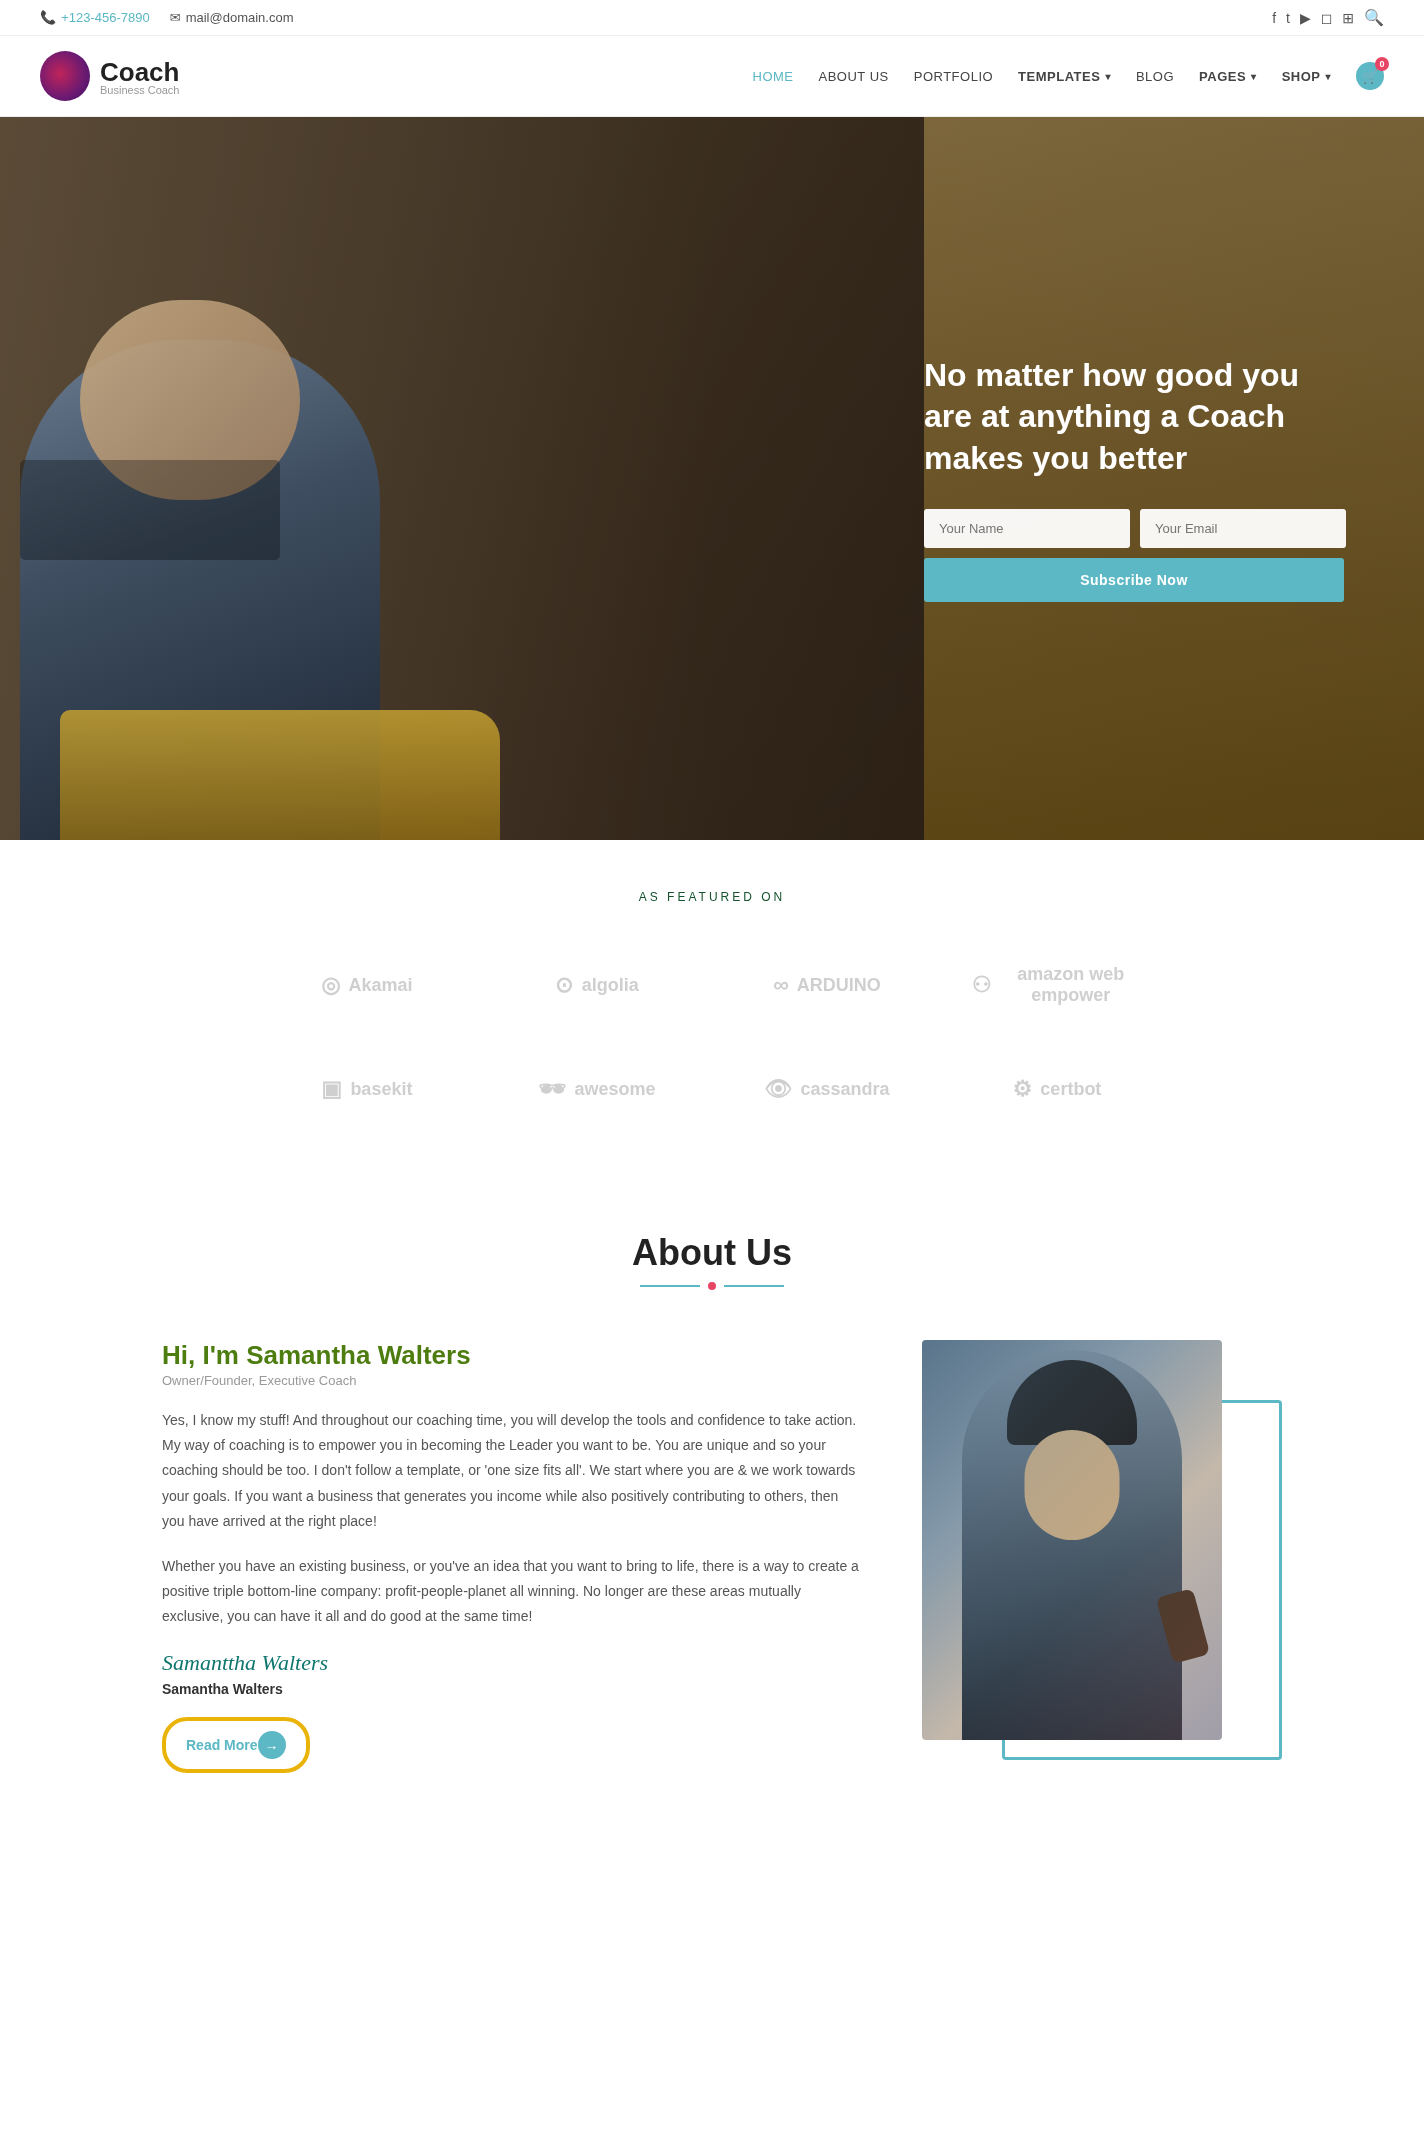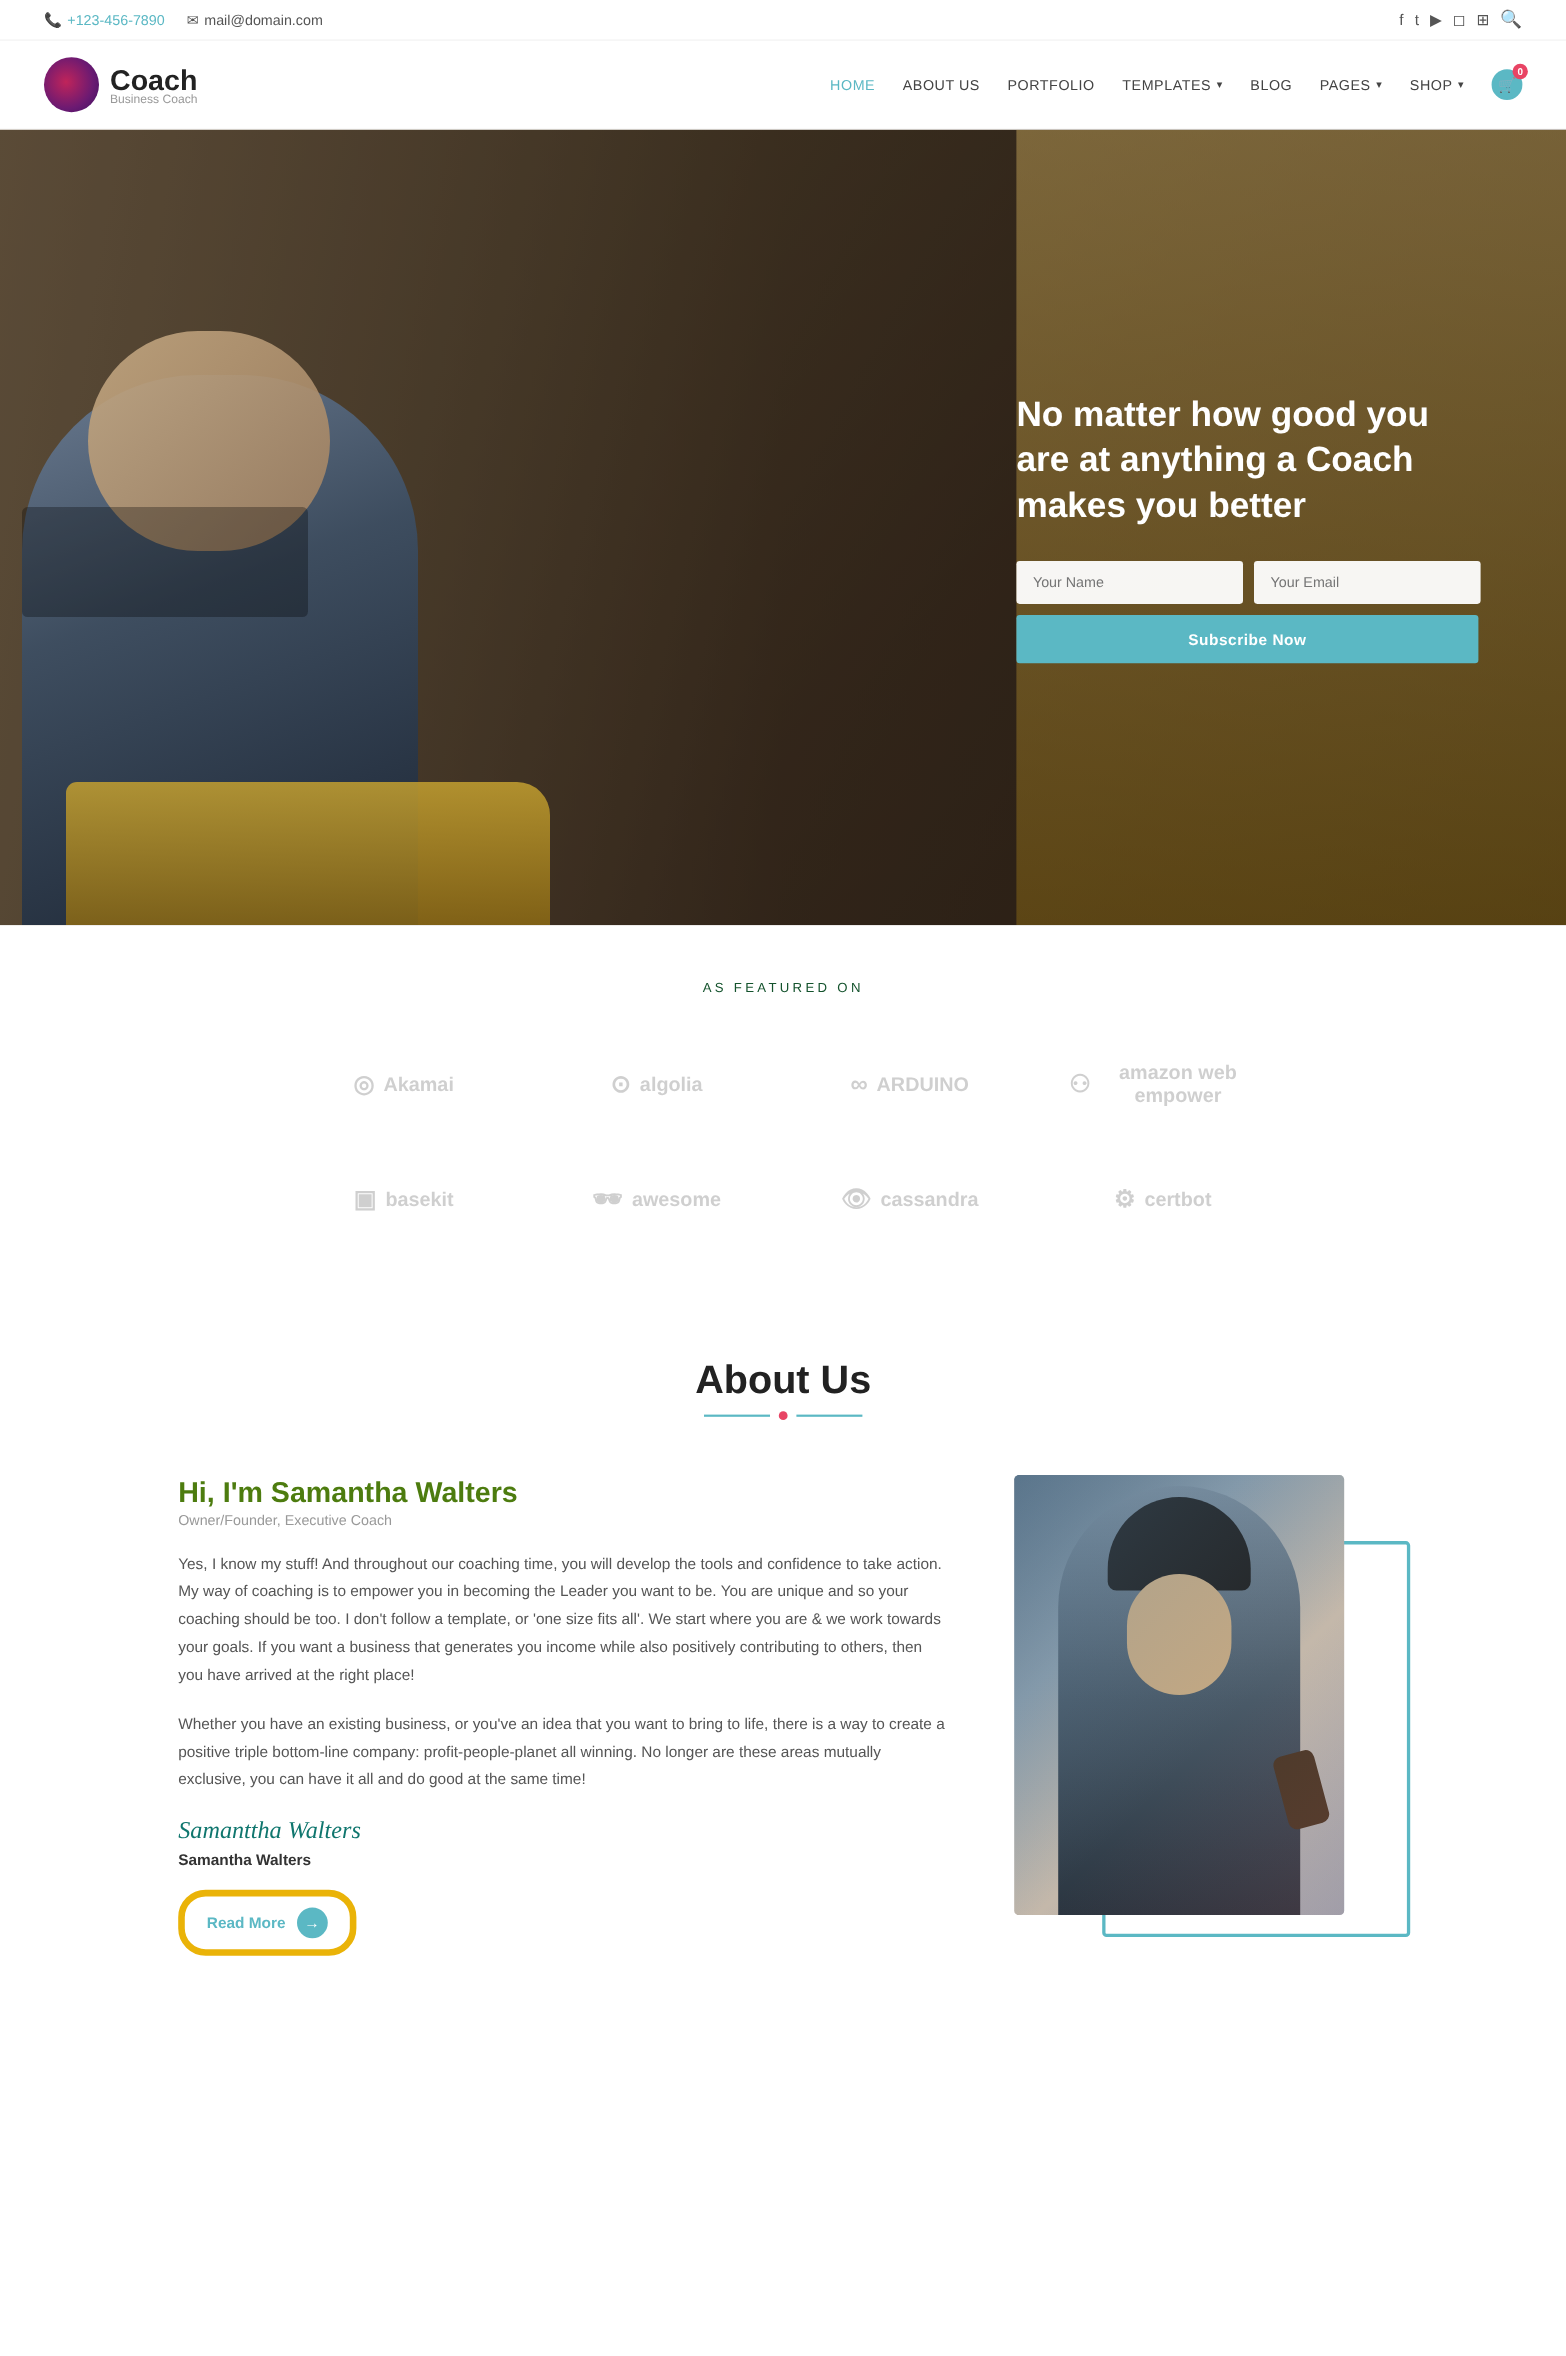--- a/index.html
+++ b/index.html
@@ -36,21 +36,21 @@
     .logo-icon {
       width: 50px; height: 50px; border-radius: 50%;
       background: radial-gradient(circle at 40% 45%, #c0245a, #6b1a72 60%, #3a1060);
       position: relative;
     }
     .logo-text h1 { font-size: 26px; font-weight: bold; color: #222; }
     .logo-text span { font-size: 11px; color: #999; display: block; margin-top: -4px; }
     .nav { display: flex; align-items: center; gap: 25px; }
     .nav a { text-decoration: none; font-size: 13px; font-weight: 400; color: #444; letter-spacing: 0.5px; text-transform: uppercase; }
     .nav a.active { color: #5bb8c4; }
-    .nav-dropdown { display: flex; align-items: center; gap: 3px; cursor: pointer; font-size: 13px; font-weight: 400; color: #444; letter-spacing: 0.5px; text-transform: uppercase; }
+    .nav-dropdown { display: flex; align-items: center; gap: 3px; cursor: pointer; font-size: 13px; font-weight: 700; color: #444; letter-spacing: 0.5px; text-transform: uppercase; }
     .nav-cart { position: relative; cursor: pointer; }
     .nav-cart-icon { width: 28px; height: 28px; border-radius: 50%; background: #5bb8c4; display: flex; align-items: center; justify-content: center; color: #fff; font-size: 13px; }
     .cart-badge { position: absolute; top: -5px; right: -5px; background: #e84464; color: #fff; font-size: 9px; width: 14px; height: 14px; border-radius: 50%; display: flex; align-items: center; justify-content: center; font-weight: bold; }
 
     
     .hero {
       position: relative;
       width: 100%;
       height: 723px;
       background: linear-gradient(135deg, #8b7355 0%, #6b5a3e 30%, #4a3728 60%, #2c2015 100%);
@@ -150,22 +150,22 @@
       font-size: 14px; line-height: 1.8; color: #555; margin-bottom: 20px;
     }
     .about-signature {
       font-family: 'Georgia', serif; font-style: italic;
       font-size: 22px; color: #0f766e; margin-bottom: 5px;
     }
     .about-sig-name {
       font-size: 14px; font-weight: 600; color: #333; margin-bottom: 20px;
     }
     .read-more-btn {
-      display: inline-flex; align-items: center; gap: 10px;
-      border: 6px solid #eab308; color: #5bb8c4;
+      display: inline-flex; align-items: center; 
+      border: 4px solid #eab308; color: #5bb8c4;
       padding: 10px 20px; border-radius: 25px;
       font-size: 14px; font-weight: 600;
       background: transparent; cursor: pointer;
       text-decoration: none;
     }
     .read-more-arrow {
       width: 28px; height: 28px; border-radius: 50%;
       background: #5bb8c4; color: #fff;
       display: flex; align-items: center; justify-content: center;
       font-size: 14px;

